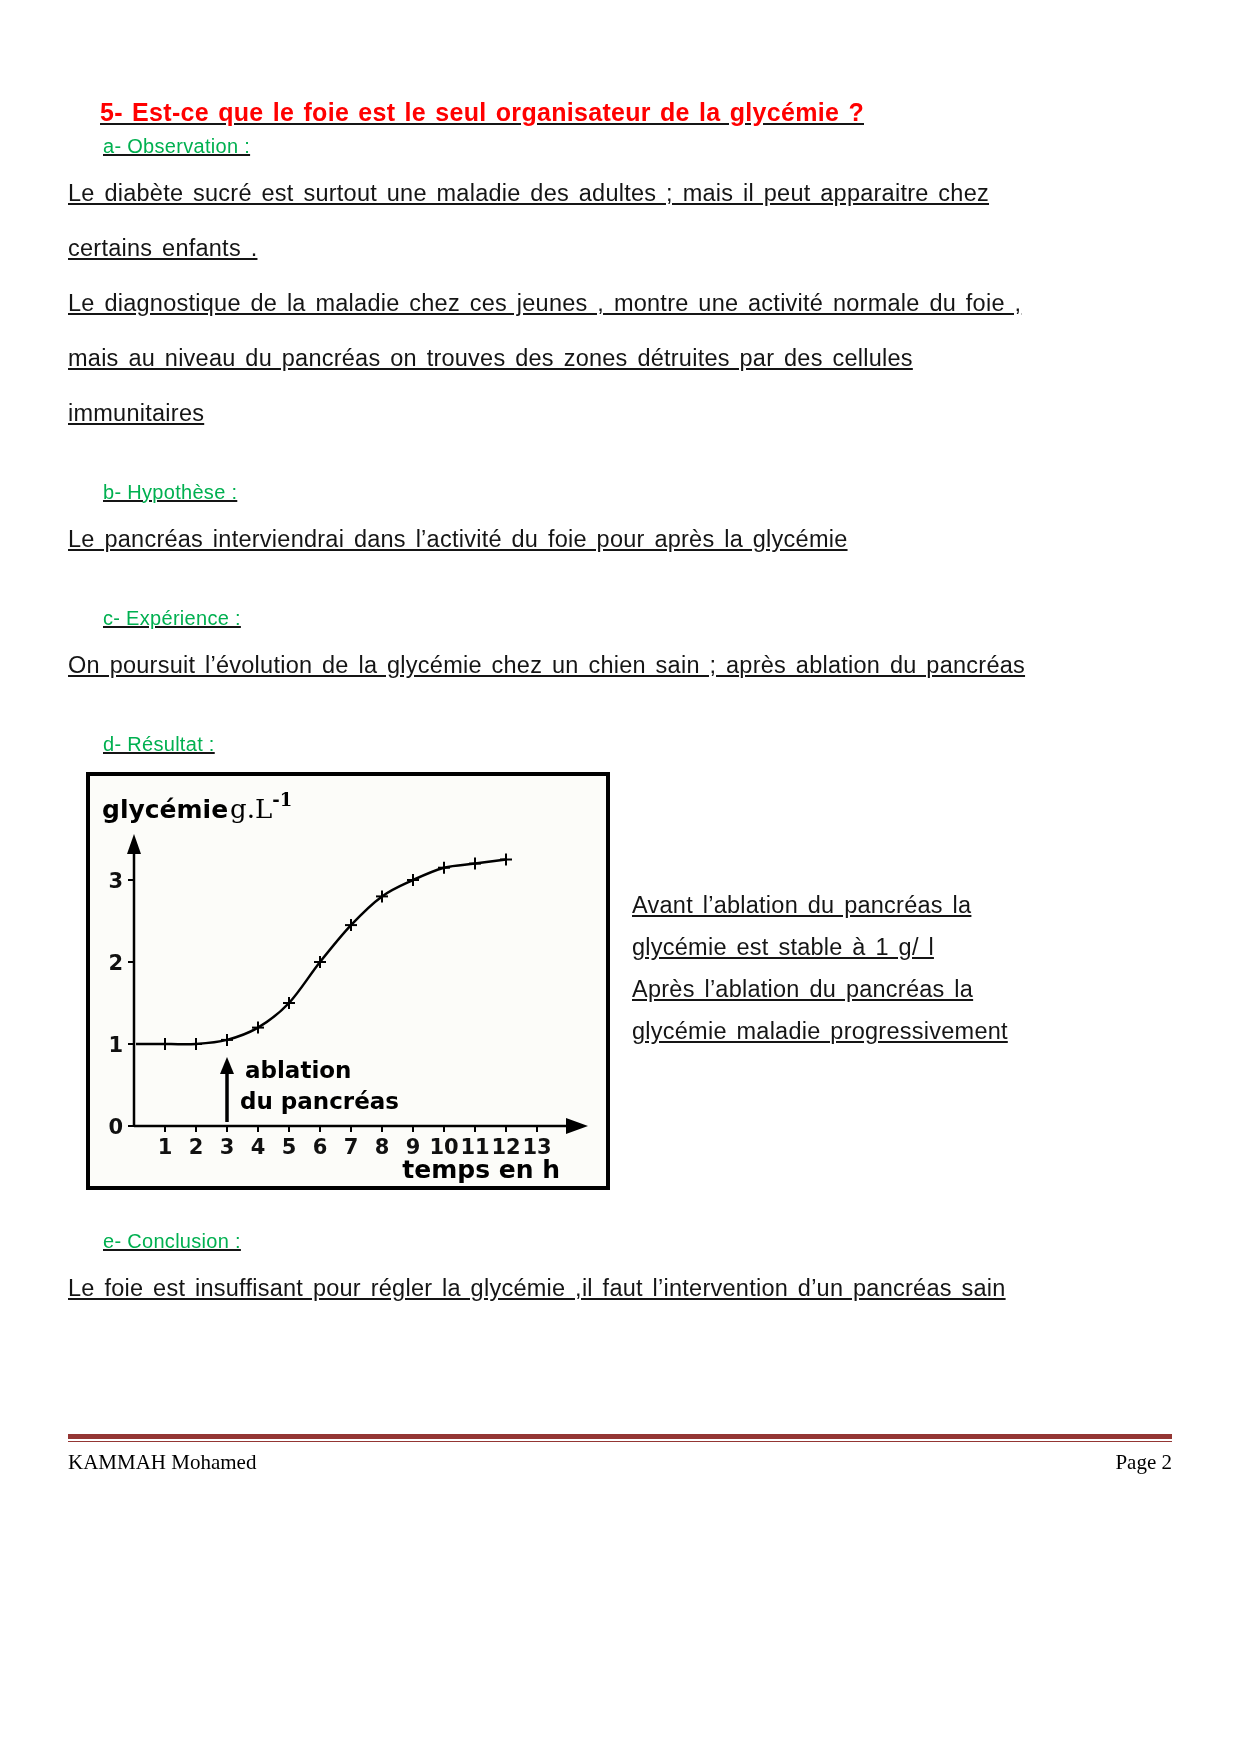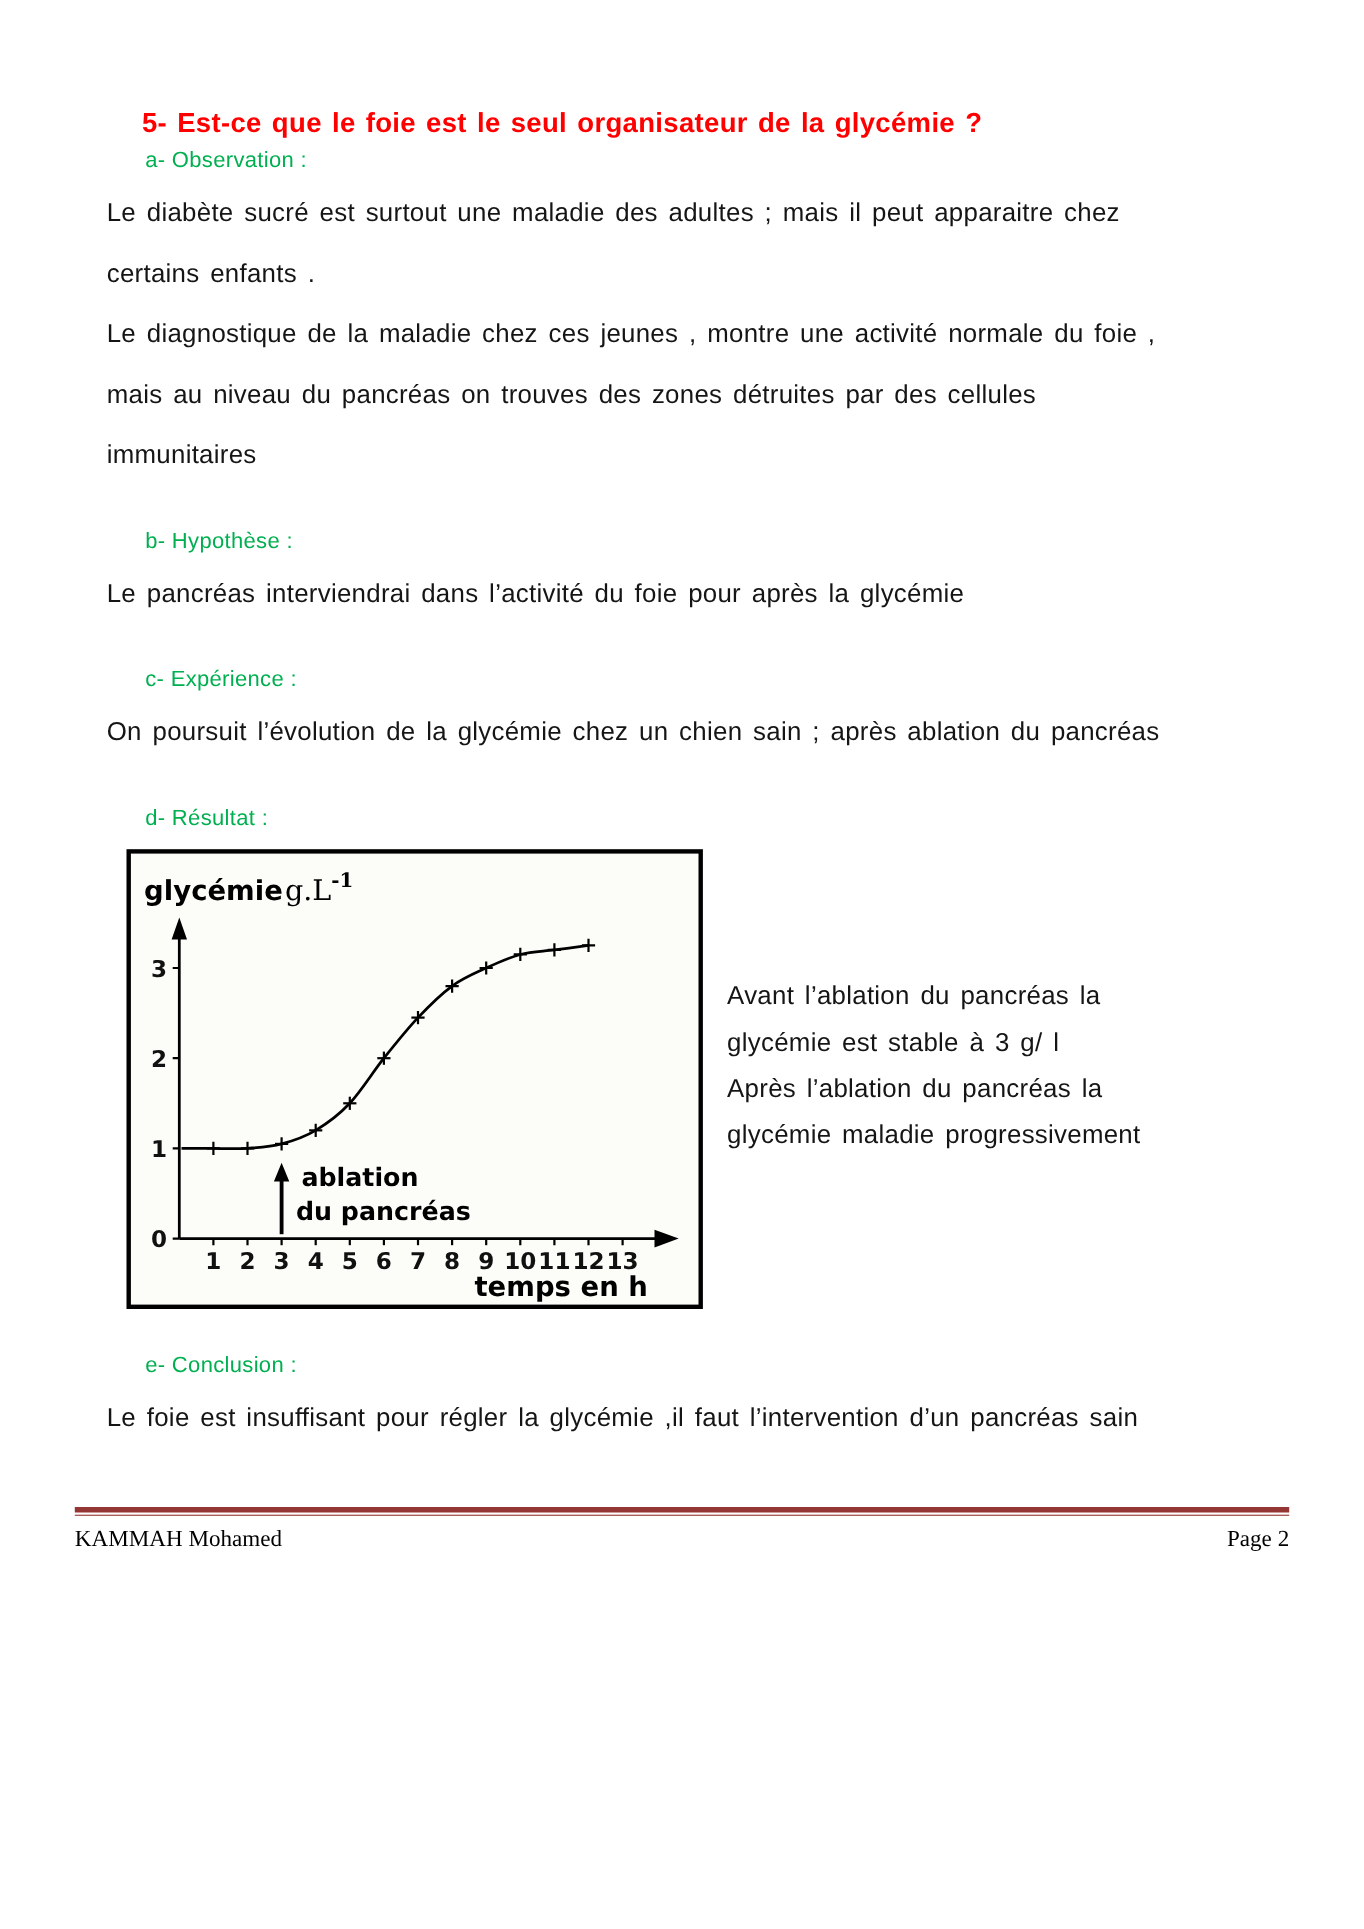--- a/index.html
+++ b/index.html
@@ -5,21 +5,21 @@
   html, body { margin: 0; padding: 0; background: #ffffff; }
   .page {
     position: relative;
     width: 1240px;
     height: 1754px;
     background: #ffffff;
     overflow: hidden;
     font-family: "Liberation Sans", sans-serif;
     color: #151515;
   }
-  .content { padding: 98px 68px 0 97px; }
+  .content { padding: 98px 68px 0 68px; text-decoration: underline; }
   .title {
     margin: 0 0 6px 32px;
     font-size: 25px;
     font-weight: bold;
     color: #ff0000;
     letter-spacing: 0.3px;
     word-spacing: 2px;
   }
   .heading {
     margin: 40px 0 8px 35px;
@@ -54,21 +54,21 @@
     font-size: 23.5px;
     line-height: 42px;
     letter-spacing: 0.25px;
     word-spacing: 3px;
   }
   .side-note p { margin: 0; }
   .footer {
     position: absolute;
     left: 68px;
     right: 68px;
-    top: 1370px;
+    top: 1434px;
   }
   .footer-rule {
     height: 2px;
     border-top: 5px solid #943634;
     border-bottom: 1px solid #943634;
   }
   .footer-row {
     display: flex;
     justify-content: space-between;
     margin-top: 8px;
@@ -167,21 +167,21 @@
             <line x1="323" y1="98" x2="323" y2="110" stroke="#000" stroke-width="2"></line>
             <line x1="348" y1="91.69999999999999" x2="360" y2="91.69999999999999" stroke="#000" stroke-width="2"></line>
             <line x1="354" y1="85.69999999999999" x2="354" y2="97.69999999999999" stroke="#000" stroke-width="2"></line>
             <line x1="379" y1="87.59999999999997" x2="391" y2="87.59999999999997" stroke="#000" stroke-width="2"></line>
             <line x1="385" y1="81.59999999999997" x2="385" y2="93.59999999999997" stroke="#000" stroke-width="2"></line>
             <line x1="410" y1="83.5" x2="422" y2="83.5" stroke="#000" stroke-width="2"></line>
             <line x1="416" y1="77.5" x2="416" y2="89.5" stroke="#000" stroke-width="2"></line>
           </svg>
       </div>
       <div class="side-note">
-        <p>Avant l’ablation du pancréas la glycémie est stable à 3 g/ l</p>
+        <p>Avant l’ablation du pancréas la glycémie est stable à 1 g/ l</p>
         <p>Après l’ablation du pancréas la glycémie maladie progressivement</p>
       </div>
     </div>
 
     <h2 class="heading">e- Conclusion :</h2>
     <p class="para wide">Le foie est insuffisant pour régler la glycémie ,il faut l’intervention d’un pancréas sain</p>
 
   </div>
 
   <div class="footer">

